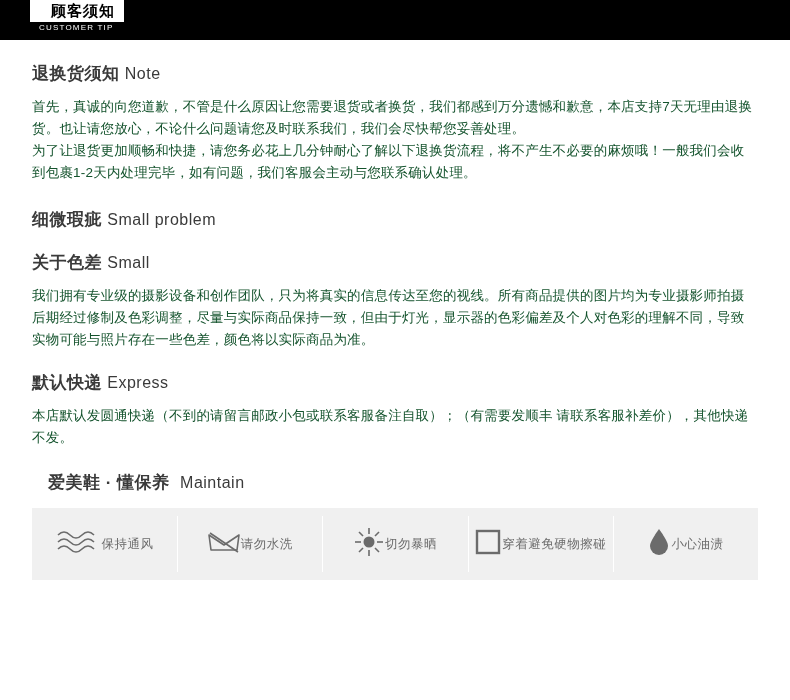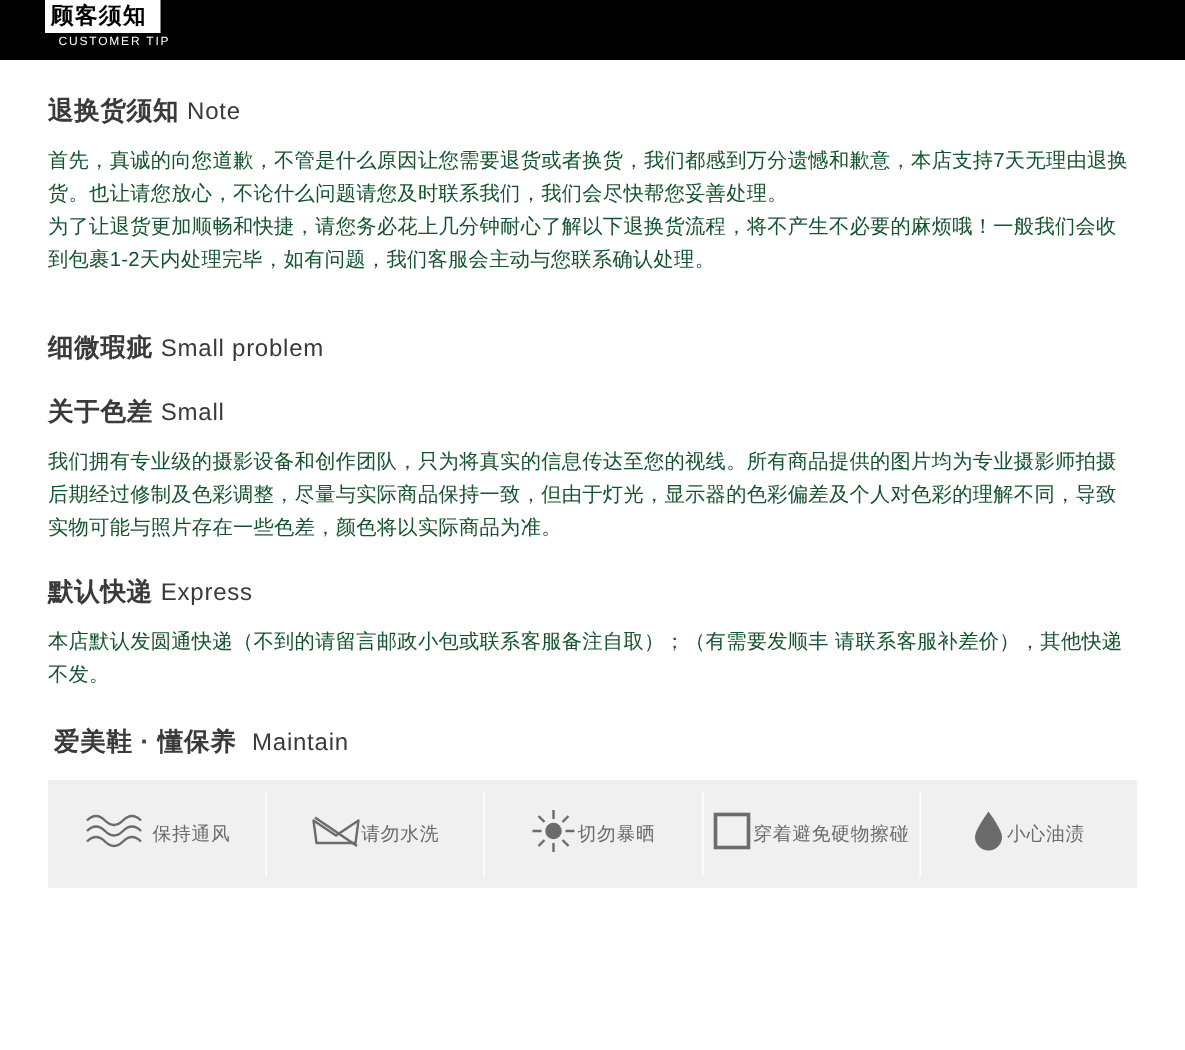--- a/index.html
+++ b/index.html
@@ -30,21 +30,21 @@
   }
   .banner-tab {
     position: absolute;
     left: 30px;
     top: 0px;
     background: #ffffff;
     color: #000000;
     font-size: 15px;
     font-weight: bold;
     line-height: 22px;
-    padding: 0 9px 0 4px;
+    padding: 0 9px 0 21px;
     letter-spacing: 1px;
   }
   .banner-sub {
     position: absolute;
     left: 39px;
     top: 23px;
     color: #ffffff;
     font-size: 8px;
     letter-spacing: 1.2px;
     font-family: "Liberation Sans", sans-serif;
@@ -72,31 +72,31 @@
     font-size: 13.5px;
     line-height: 22px;
     color: #14532d;
     margin: 0;
     letter-spacing: 0.2px;
   }
 
   .block {
     margin-bottom: 22px;
   }
-  .block-note { margin-bottom: 36px; }
+  .block-note { margin-bottom: 24px; }
   .block-small { margin-bottom: 20px; }
   .block-color { margin-bottom: 20px; }
   .block-express { }
 
   
   .care-title {
     font-size: 17px;
     font-weight: bold;
     color: #3a3a3a;
-    margin: 0 0 14px 4px;
+    margin: 0 0 14px 16px;
     letter-spacing: 0.5px;
   }
   .care-title .en {
     font-weight: normal;
     font-size: 16px;
   }
 
   .care-strip {
     display: flex;
     width: 726px;

